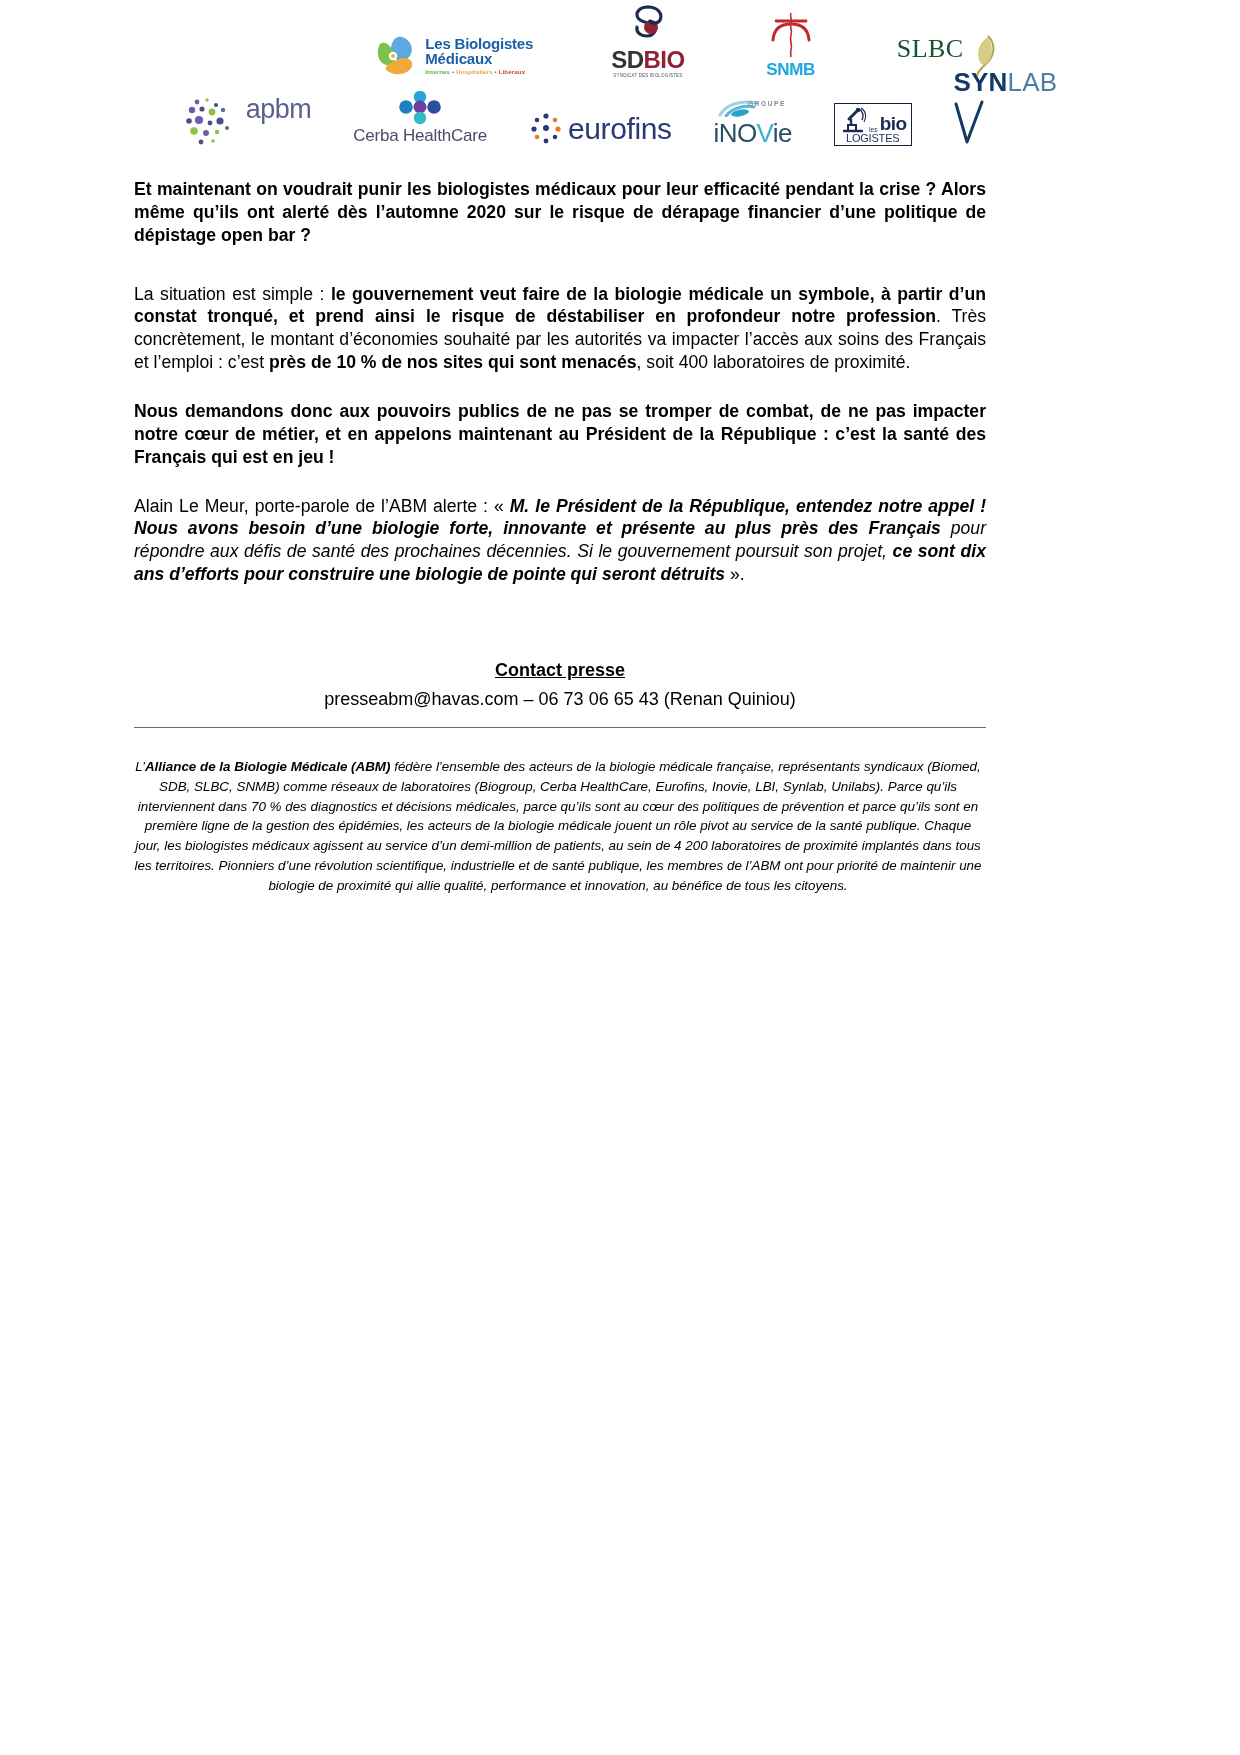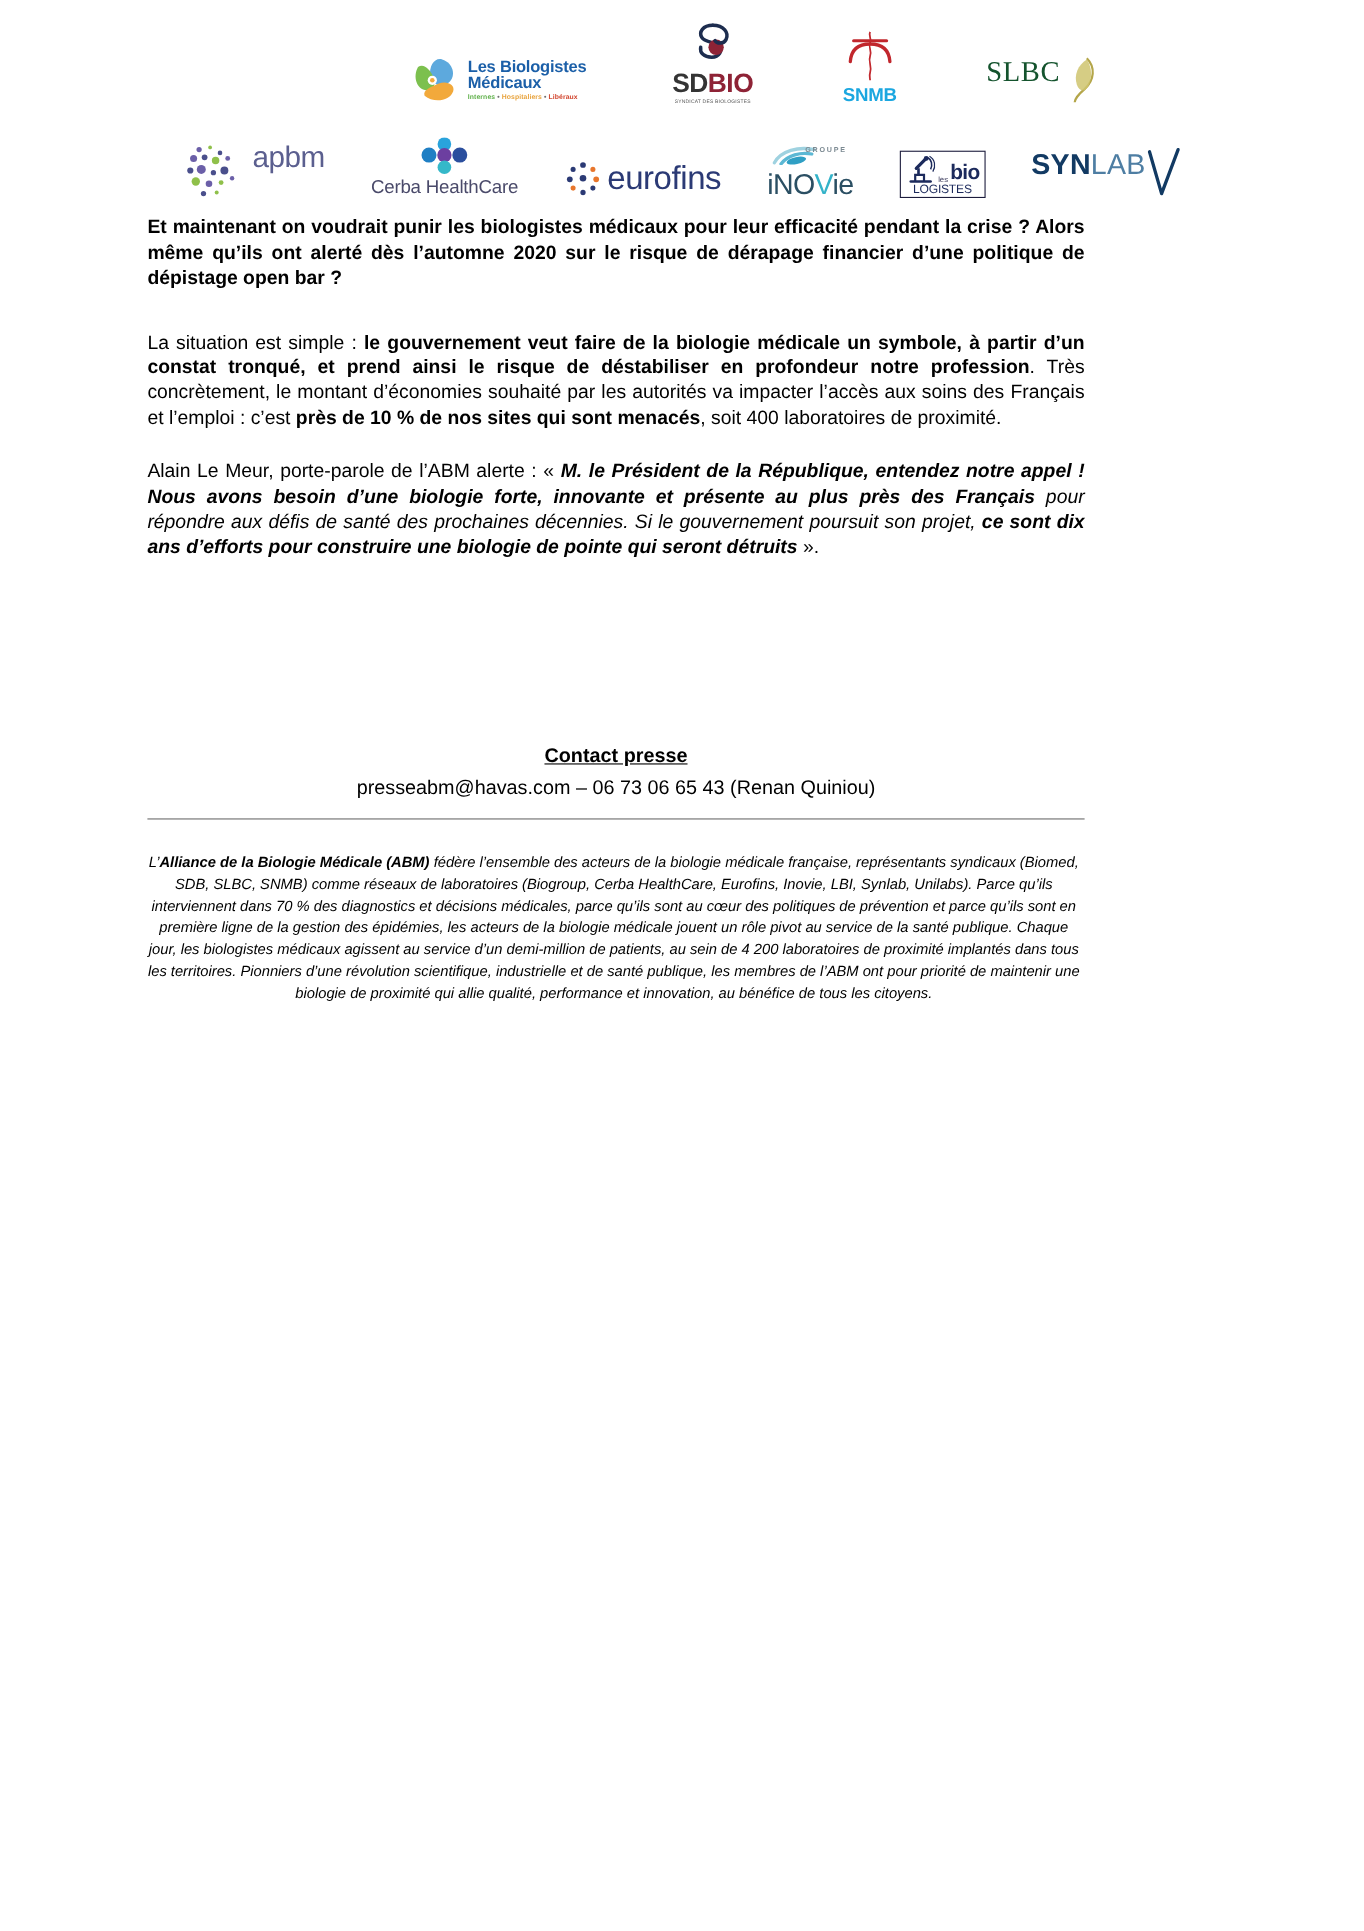--- a/index.html
+++ b/index.html
@@ -23,21 +23,20 @@
     box-sizing: border-box;
   }
 
   
   .logo-row {
     display: flex;
     align-items: flex-end;
     justify-content: center;
     width: 100%;
     box-sizing: border-box;
-    margin-top: 17px;
   }
   .logo-row-1 {
     padding-top: 14px;
     gap: 78px;
     height: 78px;
     padding-left: 130px;
   }
   .logo-row-2 {
     gap: 42px;
     height: 68px;
@@ -328,31 +327,32 @@
             <path d="M20 2 C24 4 25 9 23 13" fill="none" stroke="#1c2a5c" stroke-width="1.4"></path>
             <path d="M22 1 C27 4 28 10 25 15" fill="none" stroke="#1c2a5c" stroke-width="1.1"></path>
           </svg>
           <span class="biolog-les">les</span>
           <span class="biolog-bio">bio</span>
         </div>
         <div class="biolog-bottom">LOGISTES</div>
       </div>
     </div>
 
-    <div class="logo" style="gap:2px;">
+    <div class="logo" style="gap:2px;flex-direction:column;">
       <span class="synlab-word"><span class="syn">SYN</span><span class="lab">LAB</span></span>
       <svg width="30" height="46" viewBox="0 0 30 46">
         <path d="M2 4 L13 42 L28 2" fill="none" stroke="#123a63" stroke-width="3" stroke-linecap="round" stroke-linejoin="round"></path>
       </svg>
     </div>
   </div>
 
   <div class="content">
     <p class="lead">Et maintenant on voudrait punir les biologistes médicaux pour leur efficacité pendant la crise ? Alors même qu’ils ont alerté dès l’automne 2020 sur le risque de dérapage financier d’une politique de dépistage open bar ?</p>
     <p class="tight">La situation est simple : <b>le gouvernement veut faire de la biologie médicale un symbole, à partir d’un constat tronqué, et prend ainsi le risque de déstabiliser en profondeur notre profession</b>. Très concrètement, le montant d’économies souhaité par les autorités va impacter l’accès aux soins des Français et l’emploi : c’est <b>près de 10 % de nos sites qui sont menacés</b>, soit 400 laboratoires de proximité.</p>
+    <p class="tight lead">Nous demandons donc aux pouvoirs publics de ne pas se tromper de combat, de ne pas impacter notre cœur de métier, et en appelons maintenant au Président de la République : c’est la santé des Français qui est en jeu !</p>
     <p>Alain Le Meur, porte-parole de l’ABM alerte : « <b><i>M. le Président de la République, entendez notre appel ! Nous avons besoin d’une biologie forte, innovante et présente au plus près des Français</i></b><i> pour répondre aux défis de santé des prochaines décennies. Si le gouvernement poursuit son projet, </i><b><i>ce sont dix ans d’efforts pour construire une biologie de pointe qui seront détruits</i></b> ».</p>
   </div>
 
   <div class="contact">
     <p class="contact-title">Contact presse</p>
     <p class="contact-line">presseabm@havas.com – 06 73 06 65 43 (Renan Quiniou)</p>
   </div>
 
   <div class="divider"></div>
 

